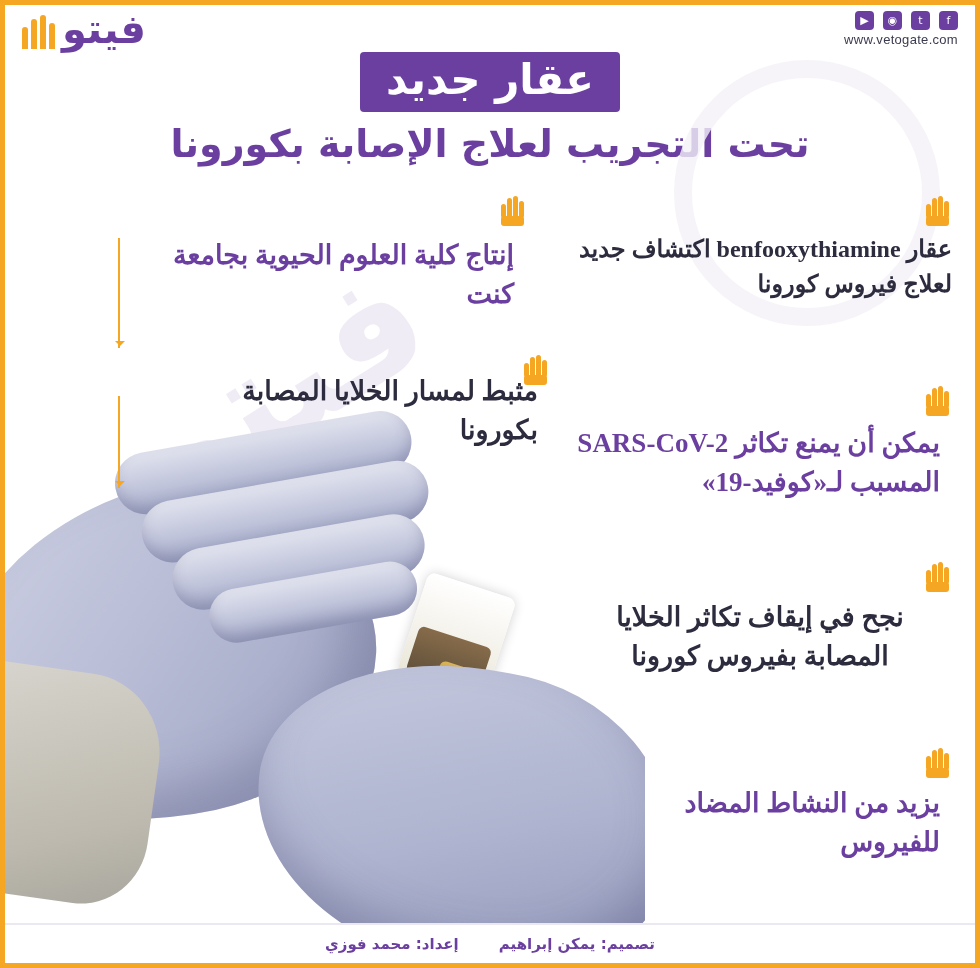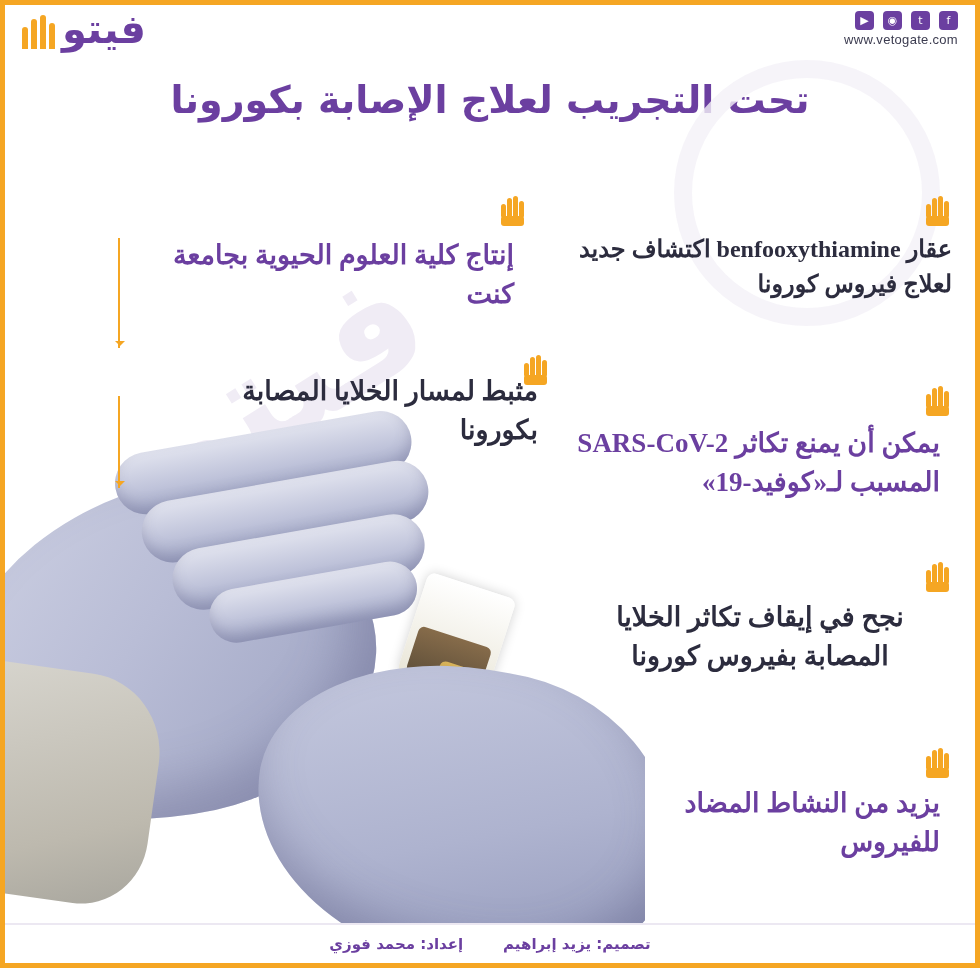--- a/index.html
+++ b/index.html
@@ -55,21 +55,21 @@
   .title-main{
     display:inline-block;
     background:#6b3fa0;color:#ffffff;
     font-size:42px;font-weight:bold;
     padding:4px 26px 8px 26px;
     border-radius:4px;
     font-family:"DejaVu Sans",sans-serif;
     line-height:1.15;
   }
   .title-sub{
-    margin-top:26px;
+    margin-top:10px;
     color:#6b3fa0;font-size:38px;font-weight:bold;
     font-family:"DejaVu Sans",sans-serif;
     line-height:1.2;
   }
 
   
   .watermark{
     position:absolute;left:120px;top:300px;
     font-size:150px;color:#f0ecf5;font-weight:bold;
     transform:rotate(-32deg);
@@ -196,20 +196,21 @@
     <div class="logo-mark">
       <i></i>
         <i></i>
         <i></i>
         <i></i>
     </div>
   </div>
 </div>
 
 <div class="title-block">
+  <div class="title-main">عقار جديد</div>
   <div class="title-sub">تحت التجريب لعلاج الإصابة بكورونا</div>
 </div>
 
 <div class="wm2"></div>
 <div class="watermark">فيتو</div>
 
 <div class="photo">
   <div class="glove-a"></div>
   <div class="cuff"></div>
   <div class="fingers">
@@ -297,15 +298,15 @@
       <b></b>
       <b></b>
       <em></em>
     </div>
 </div>
 <div class="bullet" style="top:784px;right:40px;width:330px;text-align:right;">
   <div class="btxt" style="font-size:27px;color:#6b3fa0;">يزيد من النشاط المضاد للفيروس</div>
 </div>
 
 <div class="footer">
-  <div>تصميم: يزيد إبراهيم</div>
+  <div>تصميم: يمكن إبراهيم</div>
   <div>إعداد: محمد فوزي</div>
 </div>
 
 </body></html>

